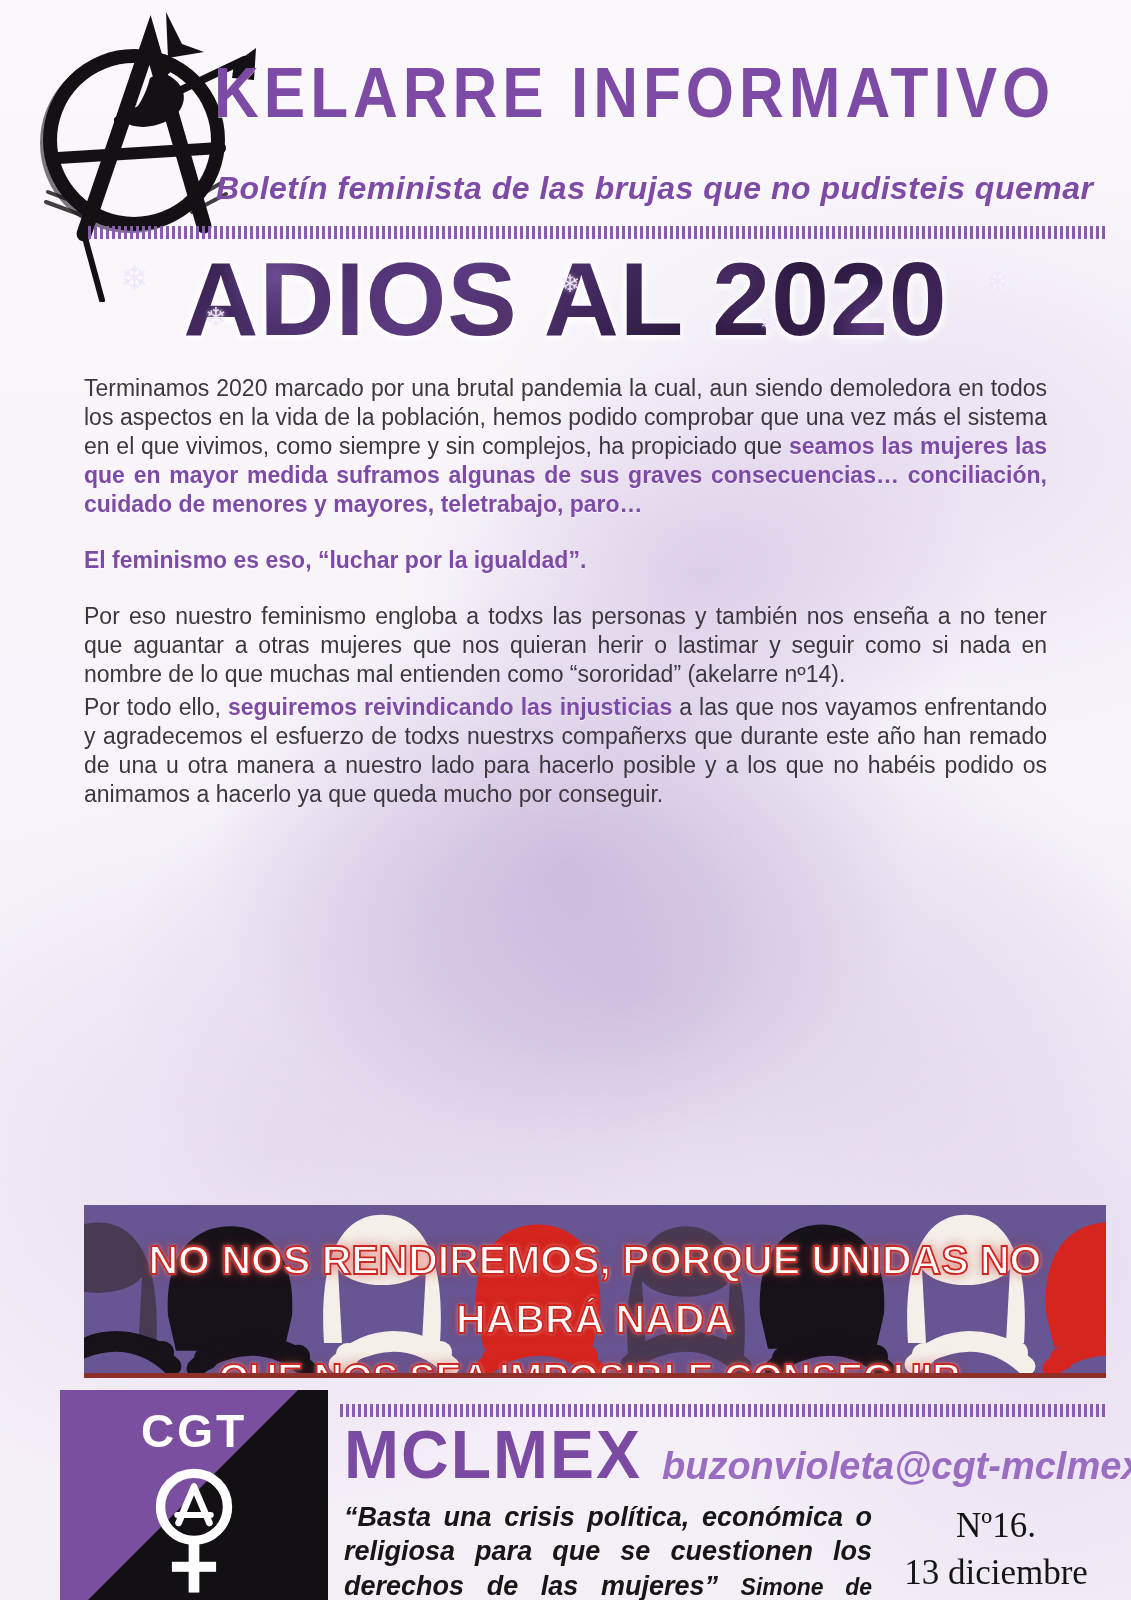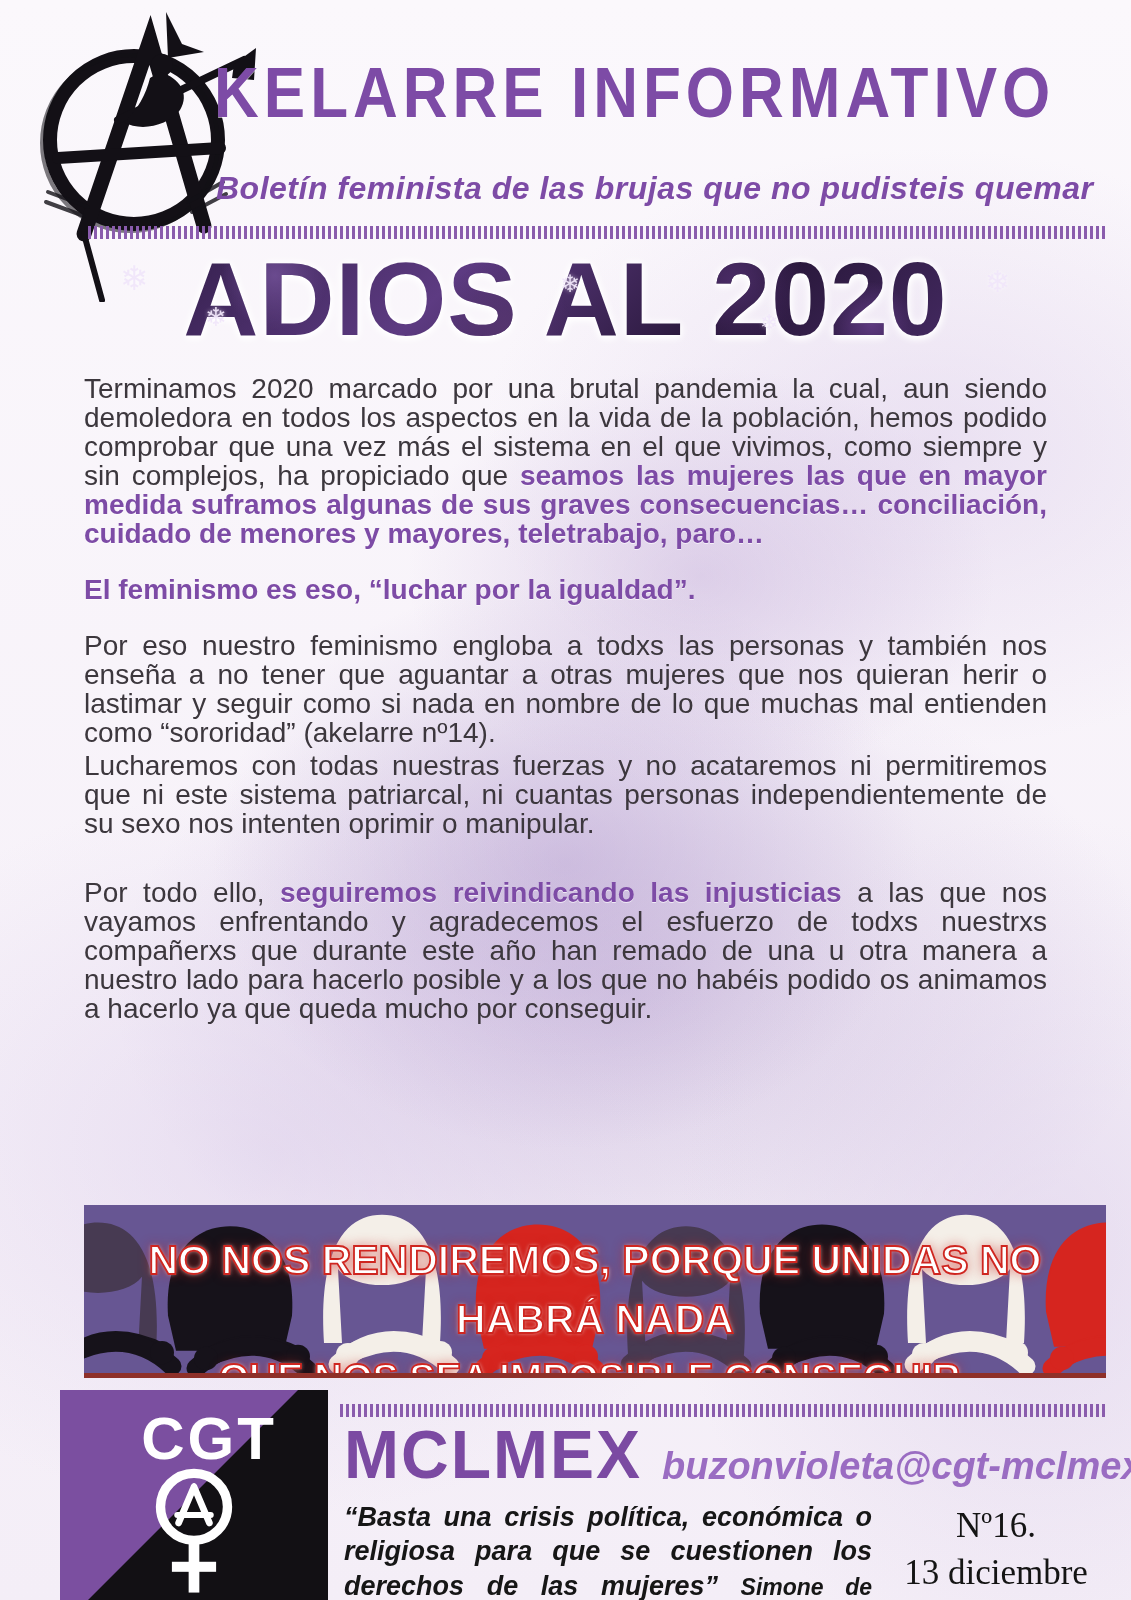--- a/index.html
+++ b/index.html
@@ -41,21 +41,21 @@
       radial-gradient(70px 70px at 90% 70%, #5e3a80 0%, rgba(0,0,0,0) 60%),
       linear-gradient(135deg,#35204d 0%,#5d3b82 35%,#281739 70%,#452a63 100%);
     -webkit-background-clip:text;background-clip:text;color:transparent;
     filter:drop-shadow(0 0 4px #ffffff) drop-shadow(0 2px 2px rgba(255,255,255,.95));
   }
   .flake{position:absolute;color:rgba(240,230,250,.95);font-size:34px;pointer-events:none;
          text-shadow:0 0 4px rgba(255,255,255,.6);}
   
   .content{
     position:absolute;left:84px;top:374px;width:963px;
-    font-size:28px;line-height:29px;color:#3c373d;text-align:justify;
+    font-size:23px;line-height:29px;color:#3c373d;text-align:justify;
   }
   .content p{margin:0 0 27px 0;}
   .purple{color:#7d4ba6;font-weight:700;text-shadow:0 1px 0 rgba(255,255,255,.65);}
   .purple-line{color:#7d4ba6;font-weight:700;margin:0 0 27px 0;text-shadow:0 1px 0 rgba(255,255,255,.65);}
   .gap-lg{margin-bottom:40px !important;}
   
   .banner{
     position:absolute;left:84px;top:1205px;width:1022px;height:173px;
     background:#675693;border-bottom:5px solid #8e3029;overflow:hidden;padding-left:32px;
   }
@@ -66,22 +66,22 @@
     -webkit-text-stroke:1.8px #cf2620;
     text-shadow:0 0 12px rgba(200,35,30,.7),0 0 4px rgba(255,255,255,.8);
   }
   .banner-line1{font-size:41px;letter-spacing:0;}
   .banner-line2{font-size:39px;}
   
   .cgt-box{
     position:absolute;left:60px;top:1390px;width:268px;height:210px;
     background:linear-gradient(135deg,#7b4fa0 0 49.6%,#121014 50% 100%);
   }
-  .cgt-label{position:absolute;left:15px;top:14px;width:100%;text-align:center;
-    color:#fff;font-weight:800;font-size:60px;letter-spacing:3px;}
+  .cgt-label{position:absolute;left:0;top:14px;width:100%;text-align:center;
+    color:#fff;font-weight:800;font-size:46px;letter-spacing:3px;}
   .cgt-venus{position:absolute;left:59px;top:74px;width:150px;height:150px;}
   .stripes.foot{position:absolute;left:340px;top:1404px;width:766px;}
   .org-row{position:absolute;left:344px;top:1418px;width:770px;display:flex;align-items:baseline;gap:20px;}
   .org-name{font-size:66px;font-weight:800;color:#7b4aa2;letter-spacing:2px;transform:scaleY(1.05);transform-origin:bottom left;}
   .org-email{font-size:38px;font-style:italic;font-weight:700;color:#9a6cc2;white-space:nowrap;}
   .quote{
     position:absolute;left:344px;top:1500px;width:528px;
     font-weight:700;font-style:italic;font-size:27px;line-height:1.27;color:#161616;text-align:justify;
   }
   .quote-author{font-size:23px;}
@@ -124,21 +124,20 @@
     <span class="flake" style="left:205px;top:62px;font-size:26px;">❄</span>
     <span class="flake" style="left:560px;top:30px;font-size:24px;">❄</span>
     <span class="flake" style="left:760px;top:70px;font-size:22px;">❄</span>
     <span class="flake" style="left:985px;top:24px;font-size:30px;">❄</span>
   </div>
 
   <div class="content">
     <p><span>Terminamos 2020 marcado por una brutal pandemia la cual, aun siendo demoledora en todos los aspectos en la vida de la población, hemos podido comprobar que una vez más el sistema en el que vivimos, como siempre y sin complejos, ha propiciado que </span><span class="purple">seamos las mujeres las que en mayor medida suframos algunas de sus graves consecuencias… conciliación, cuidado de menores y mayores, teletrabajo, paro…</span></p>
     <div class="purple-line">El feminismo es eso, “luchar por la igualdad”.</div>
     <p style="margin-bottom:4px;">Por eso nuestro feminismo engloba a todxs las personas y también nos enseña a no tener que aguantar a otras mujeres que nos quieran herir o lastimar y seguir como si nada en nombre de lo que muchas mal entienden como “sororidad” (akelarre nº14).</p>
-    <p class="gap-lg">Lucharemos con todas nuestras fuerzas y no acataremos ni permitiremos que ni este sistema patriarcal, ni cuantas personas independientemente de su sexo nos intenten oprimir o manipular.</p>
     <p style="margin-bottom:14px;"><span>Por todo ello, </span><span class="purple">seguiremos reivindicando las injusticias</span><span> a las que nos vayamos enfrentando y agradecemos el esfuerzo de todxs nuestrxs compañerxs que durante este año han remado de una u otra manera a nuestro lado para hacerlo posible y a los que no habéis podido os animamos a hacerlo ya que queda mucho por conseguir.</span></p>
   </div>
 
   <div class="banner">
     <svg viewBox="0 0 1022 173" preserveAspectRatio="none">
       <defs>
         <path id="hairA" d="M0,96 C-4,30 28,4 62,4 C96,4 128,30 124,96 L116,132 L8,132 Z"></path>
         <path id="hairB" d="M4,134 C-2,40 24,2 62,2 C100,2 126,40 120,134 L102,134 L106,58 C90,80 34,80 18,58 L22,134 Z"></path>
         <g id="arms">
           <path d="M6,42 Q50,0 108,30" stroke-width="19" fill="none" stroke-linecap="round"></path>

